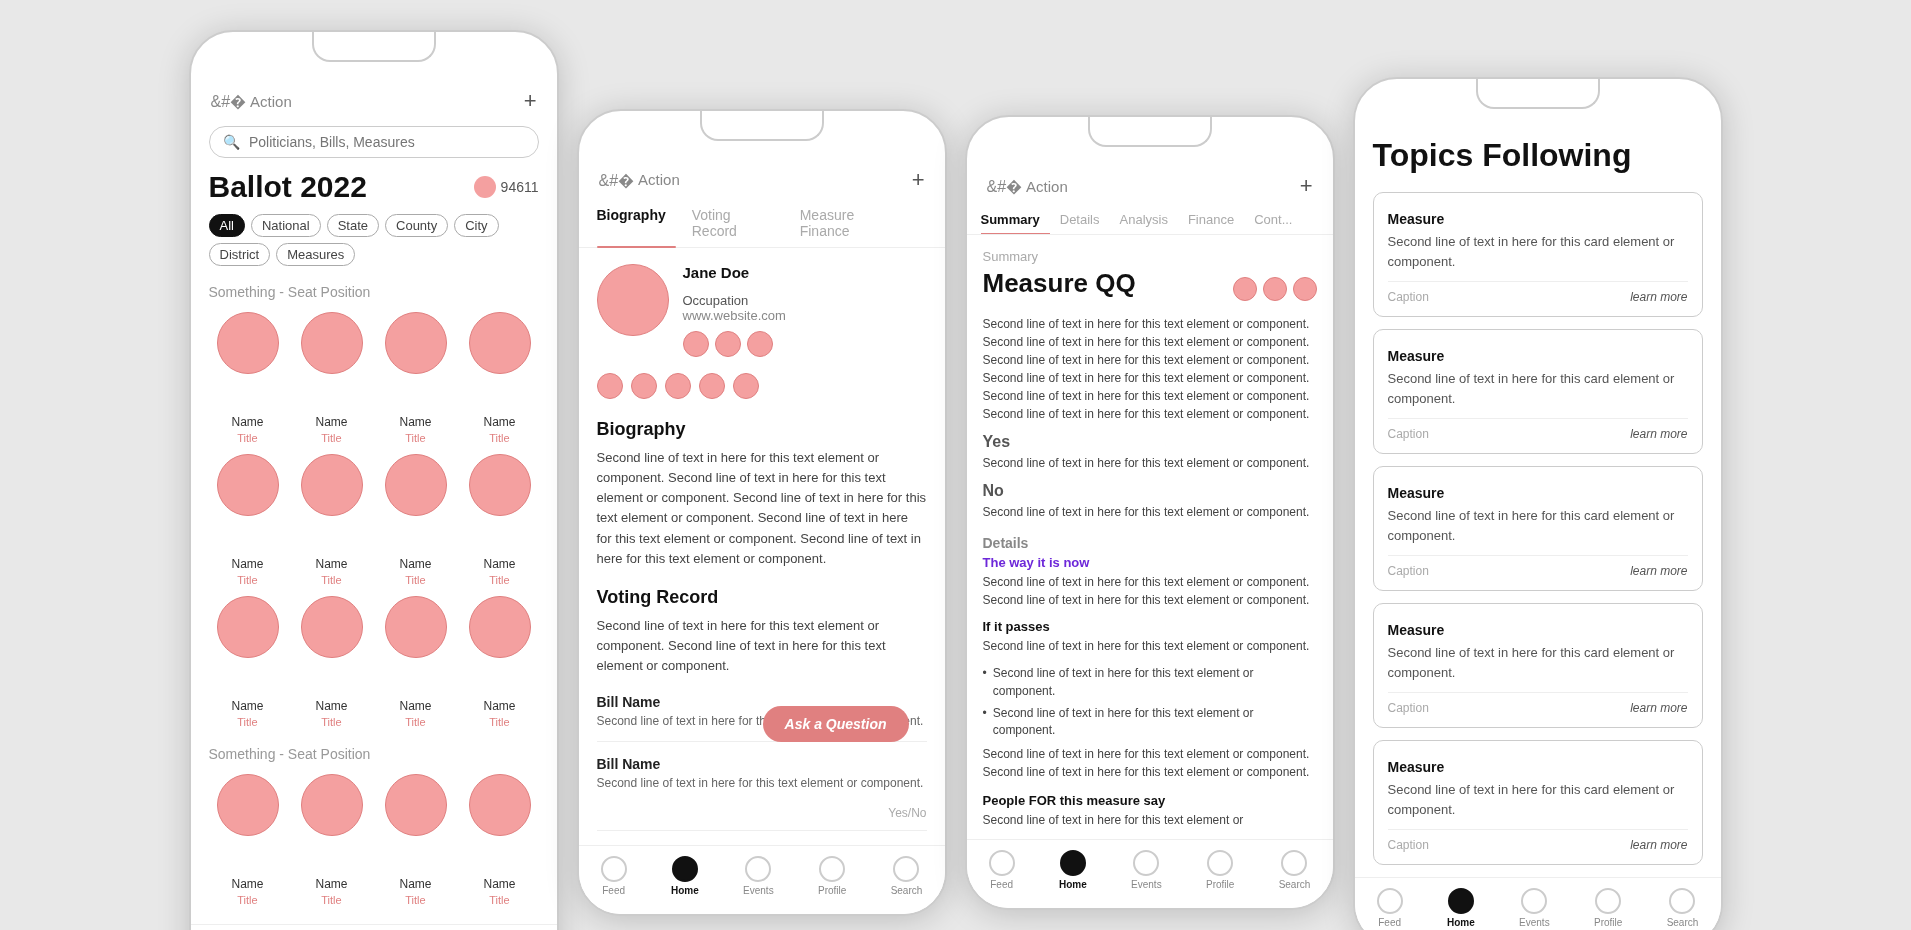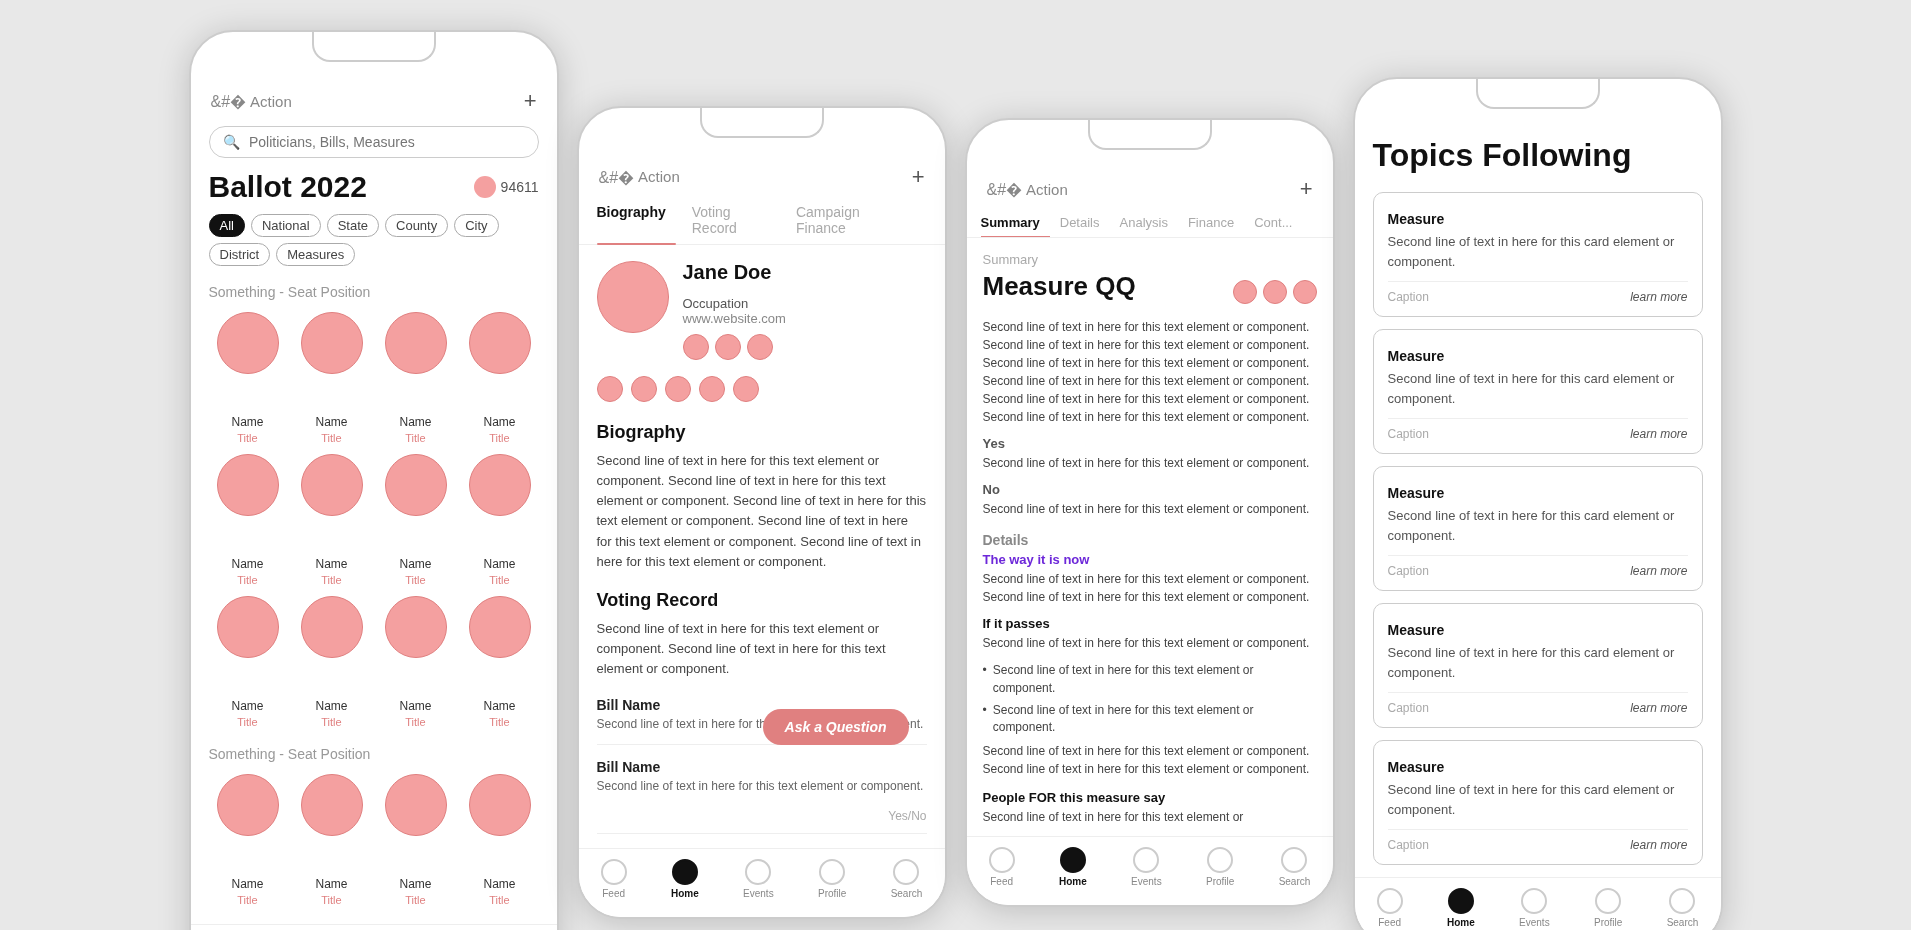--- a/index.html
+++ b/index.html
@@ -225,21 +225,21 @@
     .profile-avatar-large {
       width: 72px;
       height: 72px;
       border-radius: 50%;
       background: #f4a0a0;
       border: 1.5px solid #e08080;
       flex-shrink: 0;
     }
     .profile-info { flex: 1; }
     .profile-name {
-      font-size: 20px;
+      font-size: 15px;
       font-weight: 700;
       color: #111;
       margin-bottom: 12px;
     }
     .profile-occupation {
       font-size: 13px;
       color: #555;
     }
     .profile-website {
       font-size: 13px;
@@ -374,21 +374,21 @@
       background: #f4a0a0;
       border: 1.5px solid #e08080;
     }
     .measure-body-text {
       font-size: 12px;
       color: #444;
       line-height: 1.5;
       margin-bottom: 10px;
     }
     .vote-label {
-      font-size: 13px;
+      font-size: 16px;
       font-weight: 600;
       color: #555;
       margin-bottom: 3px;
       margin-top: 8px;
     }
     .details-heading {
       font-size: 14px;
       font-weight: 700;
       color: #888;
       margin-top: 14px;
@@ -665,21 +665,21 @@
       <div class="top-bar-action">
         <span style="font-size:16px;">&amp;#�</span>
         <span>Action</span>
       </div>
       <span class="top-bar-plus">+</span>
     </div>
 
     <div class="tabs-row">
       <div class="tab-item active">Biography</div>
       <div class="tab-item">Voting Record</div>
-      <div class="tab-item">Campaign Finance</div>
+      <div class="tab-item">Measure Finance</div>
     </div>
 
     <div class="screen2-body">
       <div class="profile-section">
         <div class="profile-avatar-large"></div>
         <div class="profile-info">
           <div class="profile-name">Jane Doe</div>
           <div class="profile-occupation">Occupation</div>
           <div class="profile-website">www.website.com</div>
           <div class="profile-dots">

